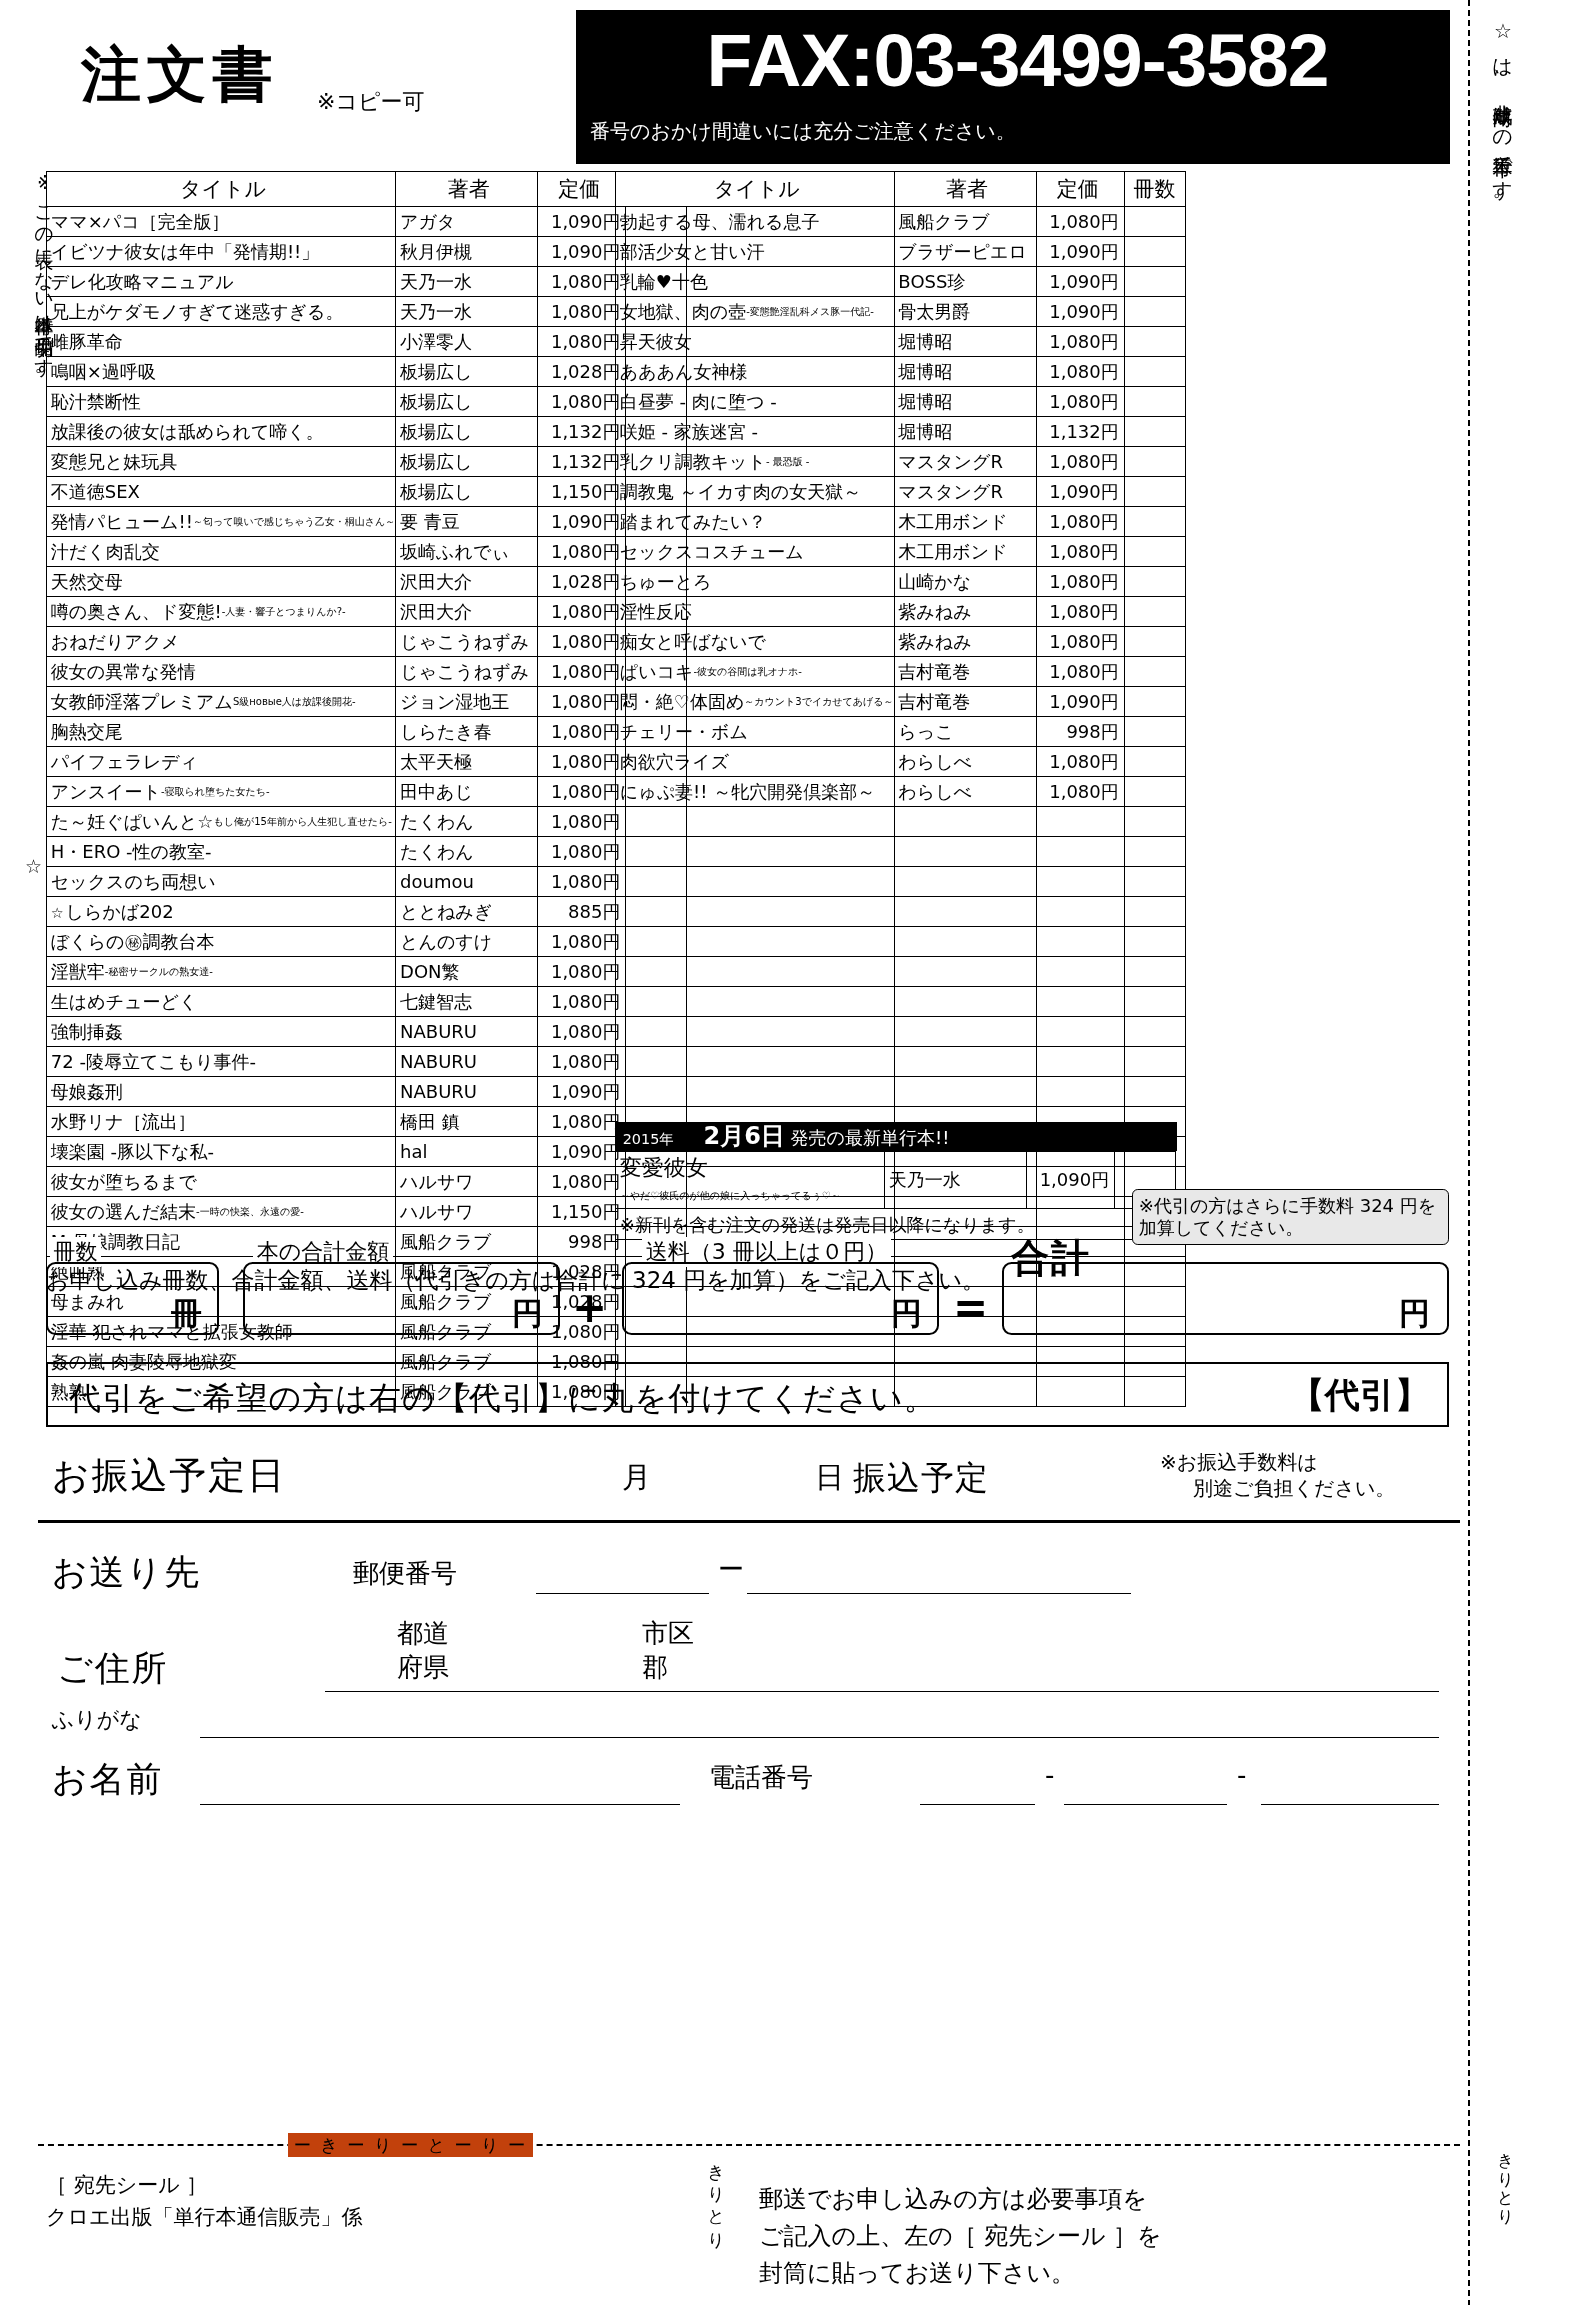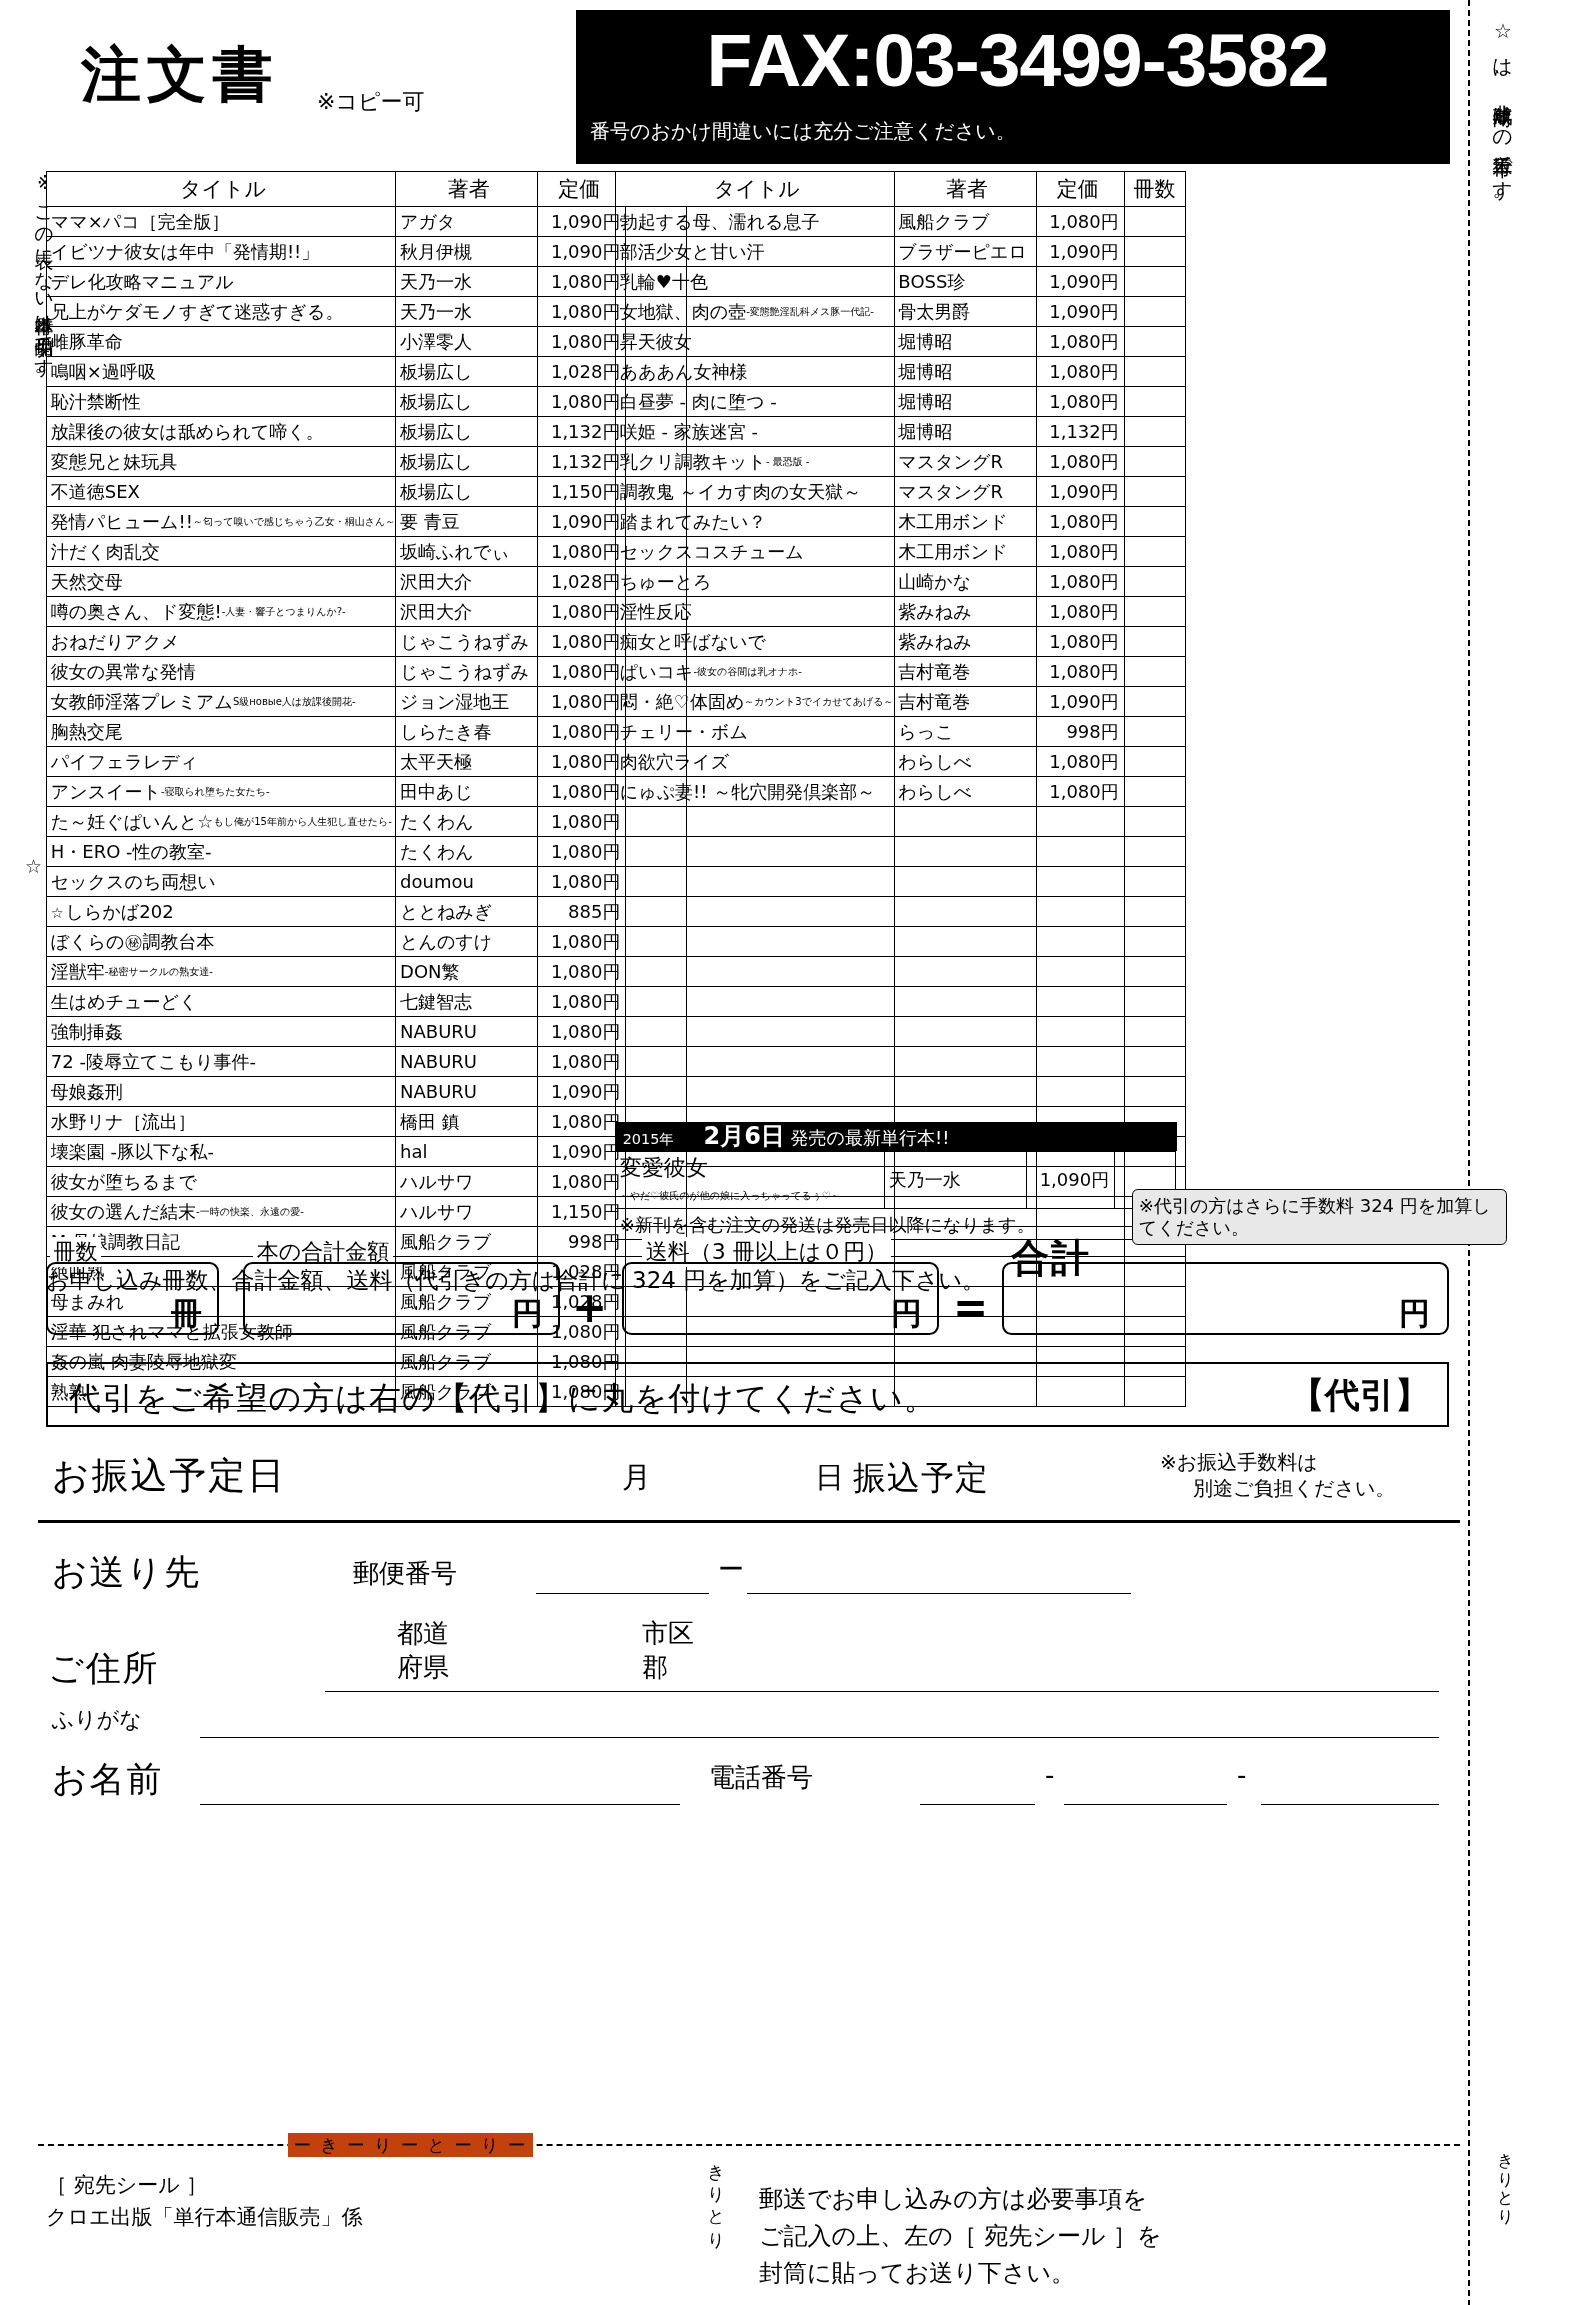--- a/index.html
+++ b/index.html
@@ -40,21 +40,21 @@
   .newblk{position:absolute;left:615px;top:1122px;width:562px;}
   .newbar{background:#000;color:#fff;font-size:18px;height:29px;line-height:29px;padding-left:7.7px;box-sizing:border-box;width:562px;}
   .newbar .y{font-size:14.4px;}
   .newbar .big{font-size:24px;font-weight:bold;margin-left:24px;}
   table.newtbl{border-collapse:collapse;table-layout:fixed;}
   table.newtbl td{border:1.4px solid #000;height:33px;font-size:20px;box-sizing:border-box;}
   .newnote{font-size:18px;border:1.4px solid #000;border-top:none;width:562px;box-sizing:border-box;height:31px;line-height:31px;padding-left:3.8px;}
 
   
   .totline{position:absolute;left:46px;top:1265px;font-size:23px;}
-  .totnote{position:absolute;left:1132px;top:1189px;width:375px;border:1.4px solid #000;border-radius:5.8px;background:#e8e8e8;font-size:18px;line-height:22px;padding:4.8px 5.8px;box-sizing:border-box;}
+  .totnote{position:absolute;left:1132px;top:1189px;width:317px;border:1.4px solid #000;border-radius:5.8px;background:#e8e8e8;font-size:18px;line-height:22px;padding:4.8px 5.8px;box-sizing:border-box;}
   .boxrow{position:absolute;left:46px;top:1237px;width:1403px;height:115px;}
   .lbl{position:absolute;font-size:22px;background:#fff;padding:0 3.8px;}
   .rbox{position:absolute;border:2.4px solid #000;border-radius:9.6px;box-sizing:border-box;}
   .yen{position:absolute;font-size:31px;font-weight:bold;}
   .opch{position:absolute;font-size:42px;font-weight:bold;}
   .gokei{position:absolute;font-size:38px;font-weight:bold;letter-spacing:1.9px;}
 
   
   .daibiki{position:absolute;left:46px;top:1362px;width:1403px;height:65px;border:2.4px solid #000;box-sizing:border-box;}
   .daibiki-txt{position:absolute;left:21px;top:13.4px;font-size:32px;letter-spacing:1px;}
@@ -674,21 +674,21 @@
 
   <div class="hr-thick" style="top:1520px;"></div>
 
   <div class="addr">
     <div style="position:absolute;left:5.8px;top:11.5px;" class="big-lbl">お送り先</div>
     <div style="position:absolute;left:307px;top:19px;" class="mid-lbl">郵便番号</div>
     <div style="position:absolute;left:672px;top:15.4px;font-size:26px;">ー</div>
     <div class="line" style="left:490px;top:56px;width:173px;"></div>
     <div class="line" style="left:701px;top:56px;width:384px;"></div>
 
-    <div style="position:absolute;left:2px;top:108px;" class="big-lbl">ご住所</div>
+    <div style="position:absolute;left:11px;top:108px;" class="big-lbl">ご住所</div>
     <div style="position:absolute;left:351px;top:79px;" class="mid-lbl">都道</div>
     <div style="position:absolute;left:351px;top:113px;" class="mid-lbl">府県</div>
     <div style="position:absolute;left:596px;top:79px;" class="mid-lbl">市区</div>
     <div style="position:absolute;left:596px;top:113px;" class="mid-lbl">郡</div>
     <div class="line" style="left:279px;top:154px;width:1114px;"></div>
 
     <div style="position:absolute;left:5.8px;top:168px;" class="sm">ふりがな</div>
     <div class="line" style="left:154px;top:200px;width:1239px;"></div>
 
     <div style="position:absolute;left:5.8px;top:219px;" class="big-lbl">お名前</div>

